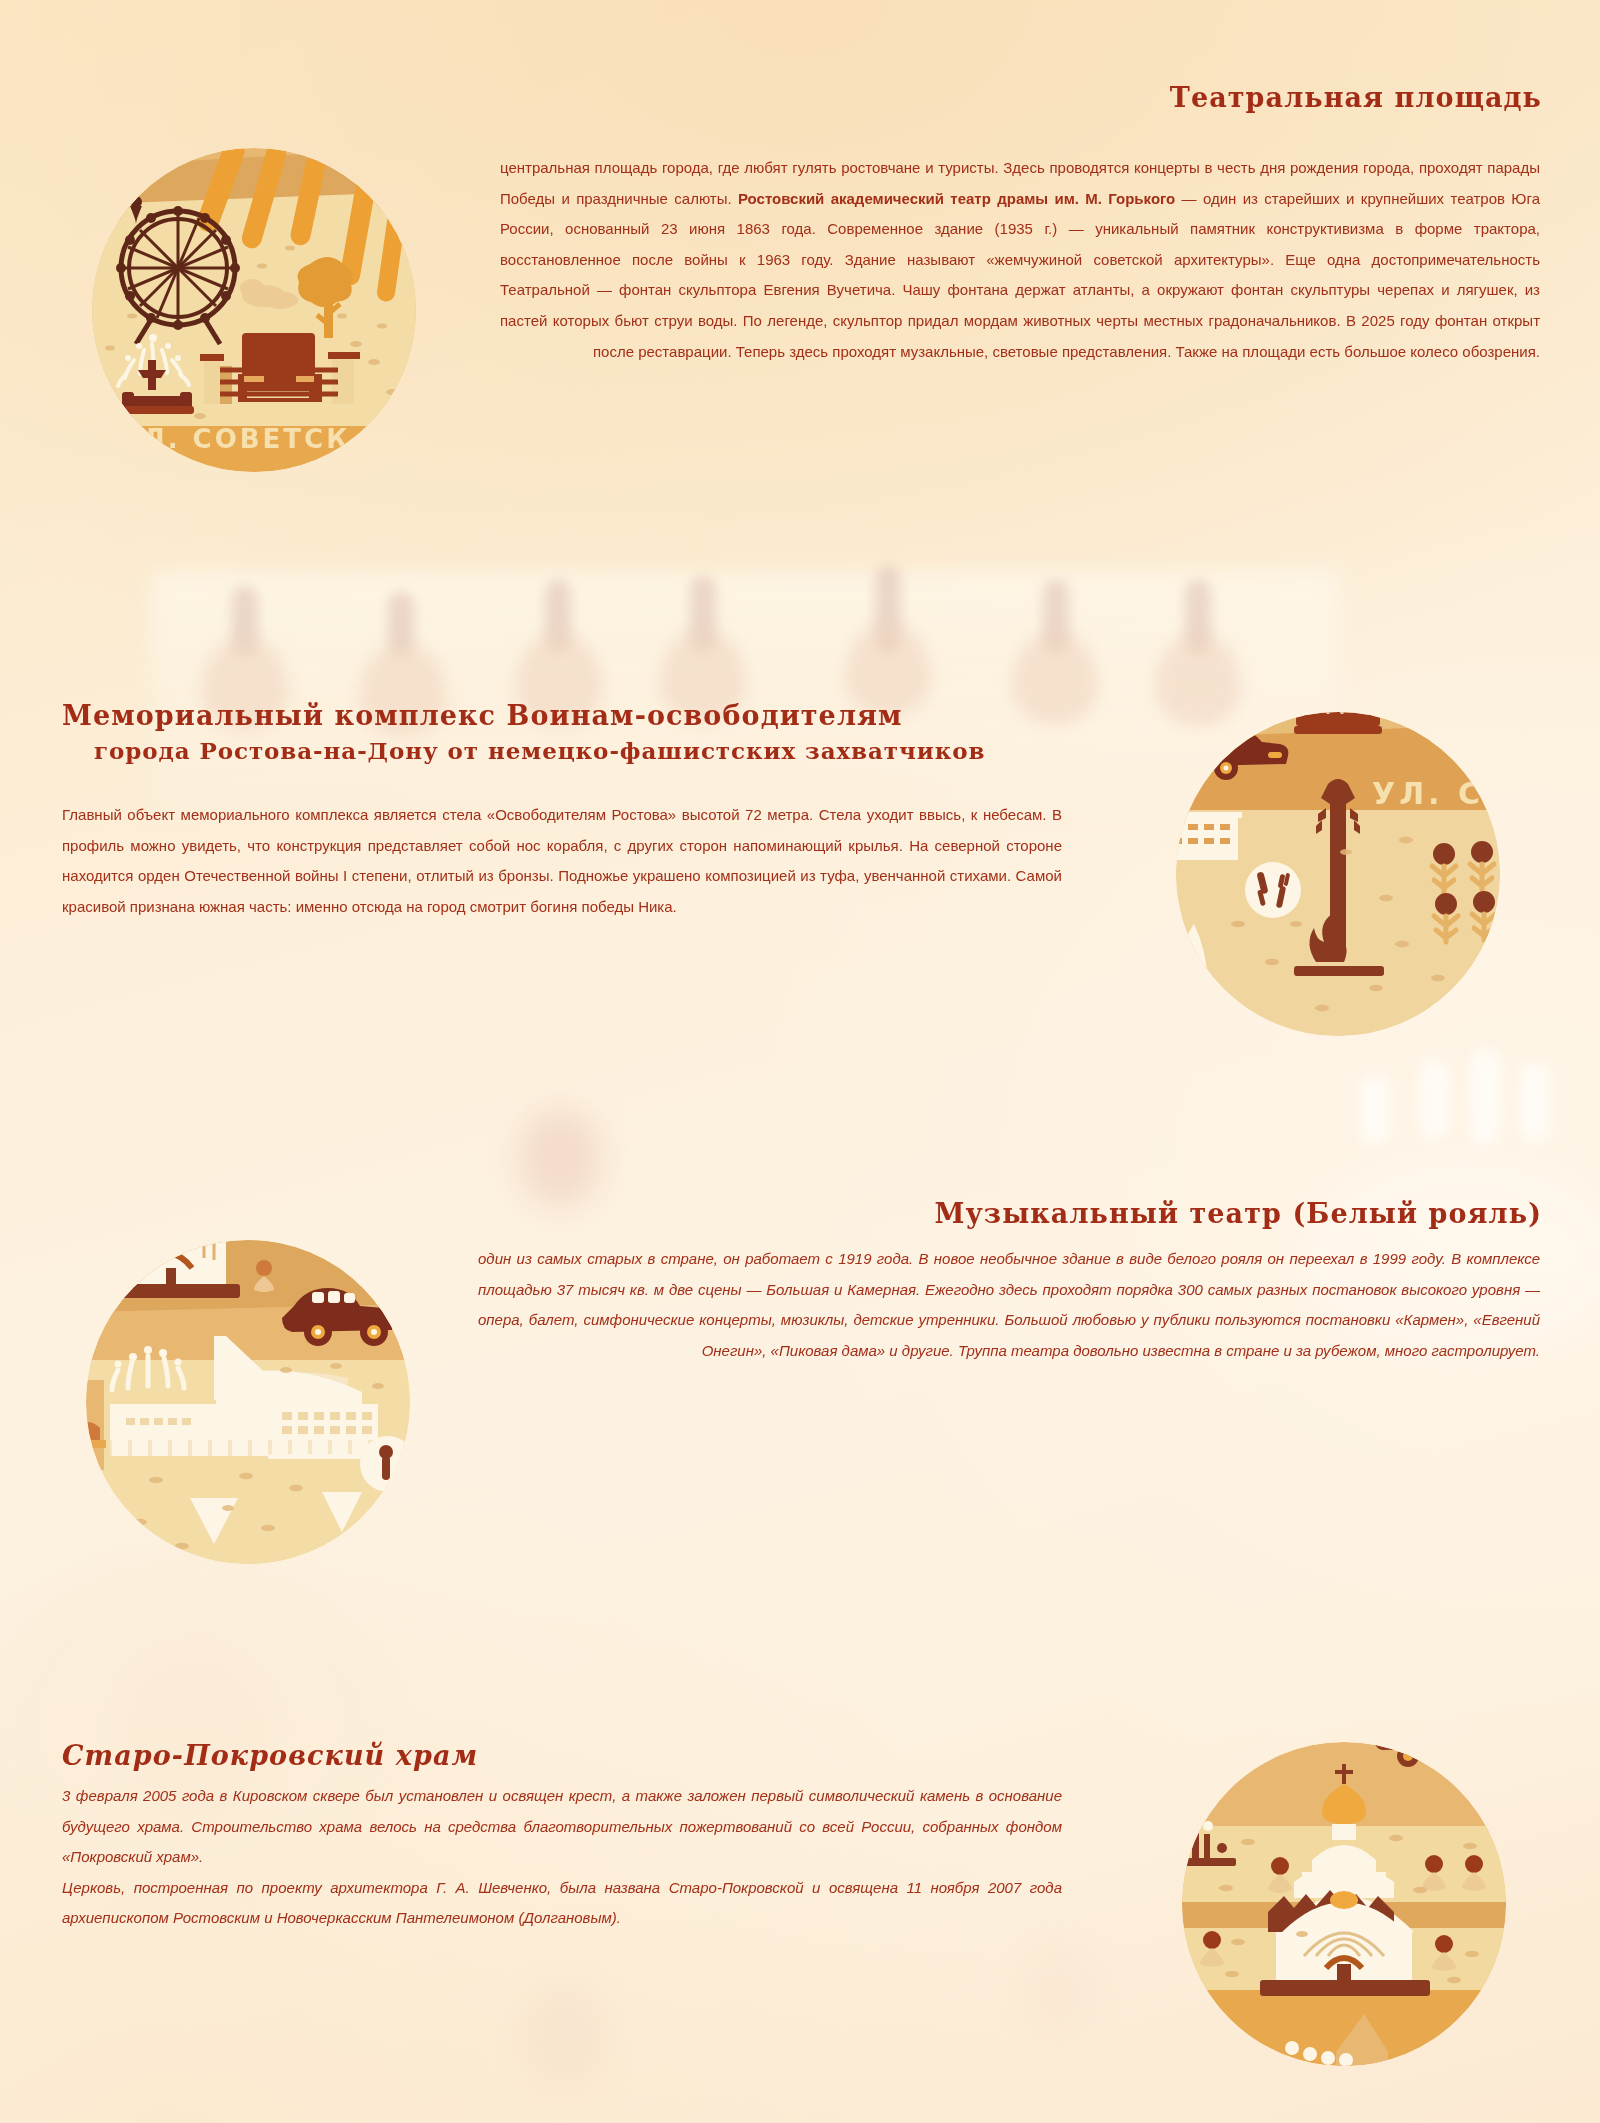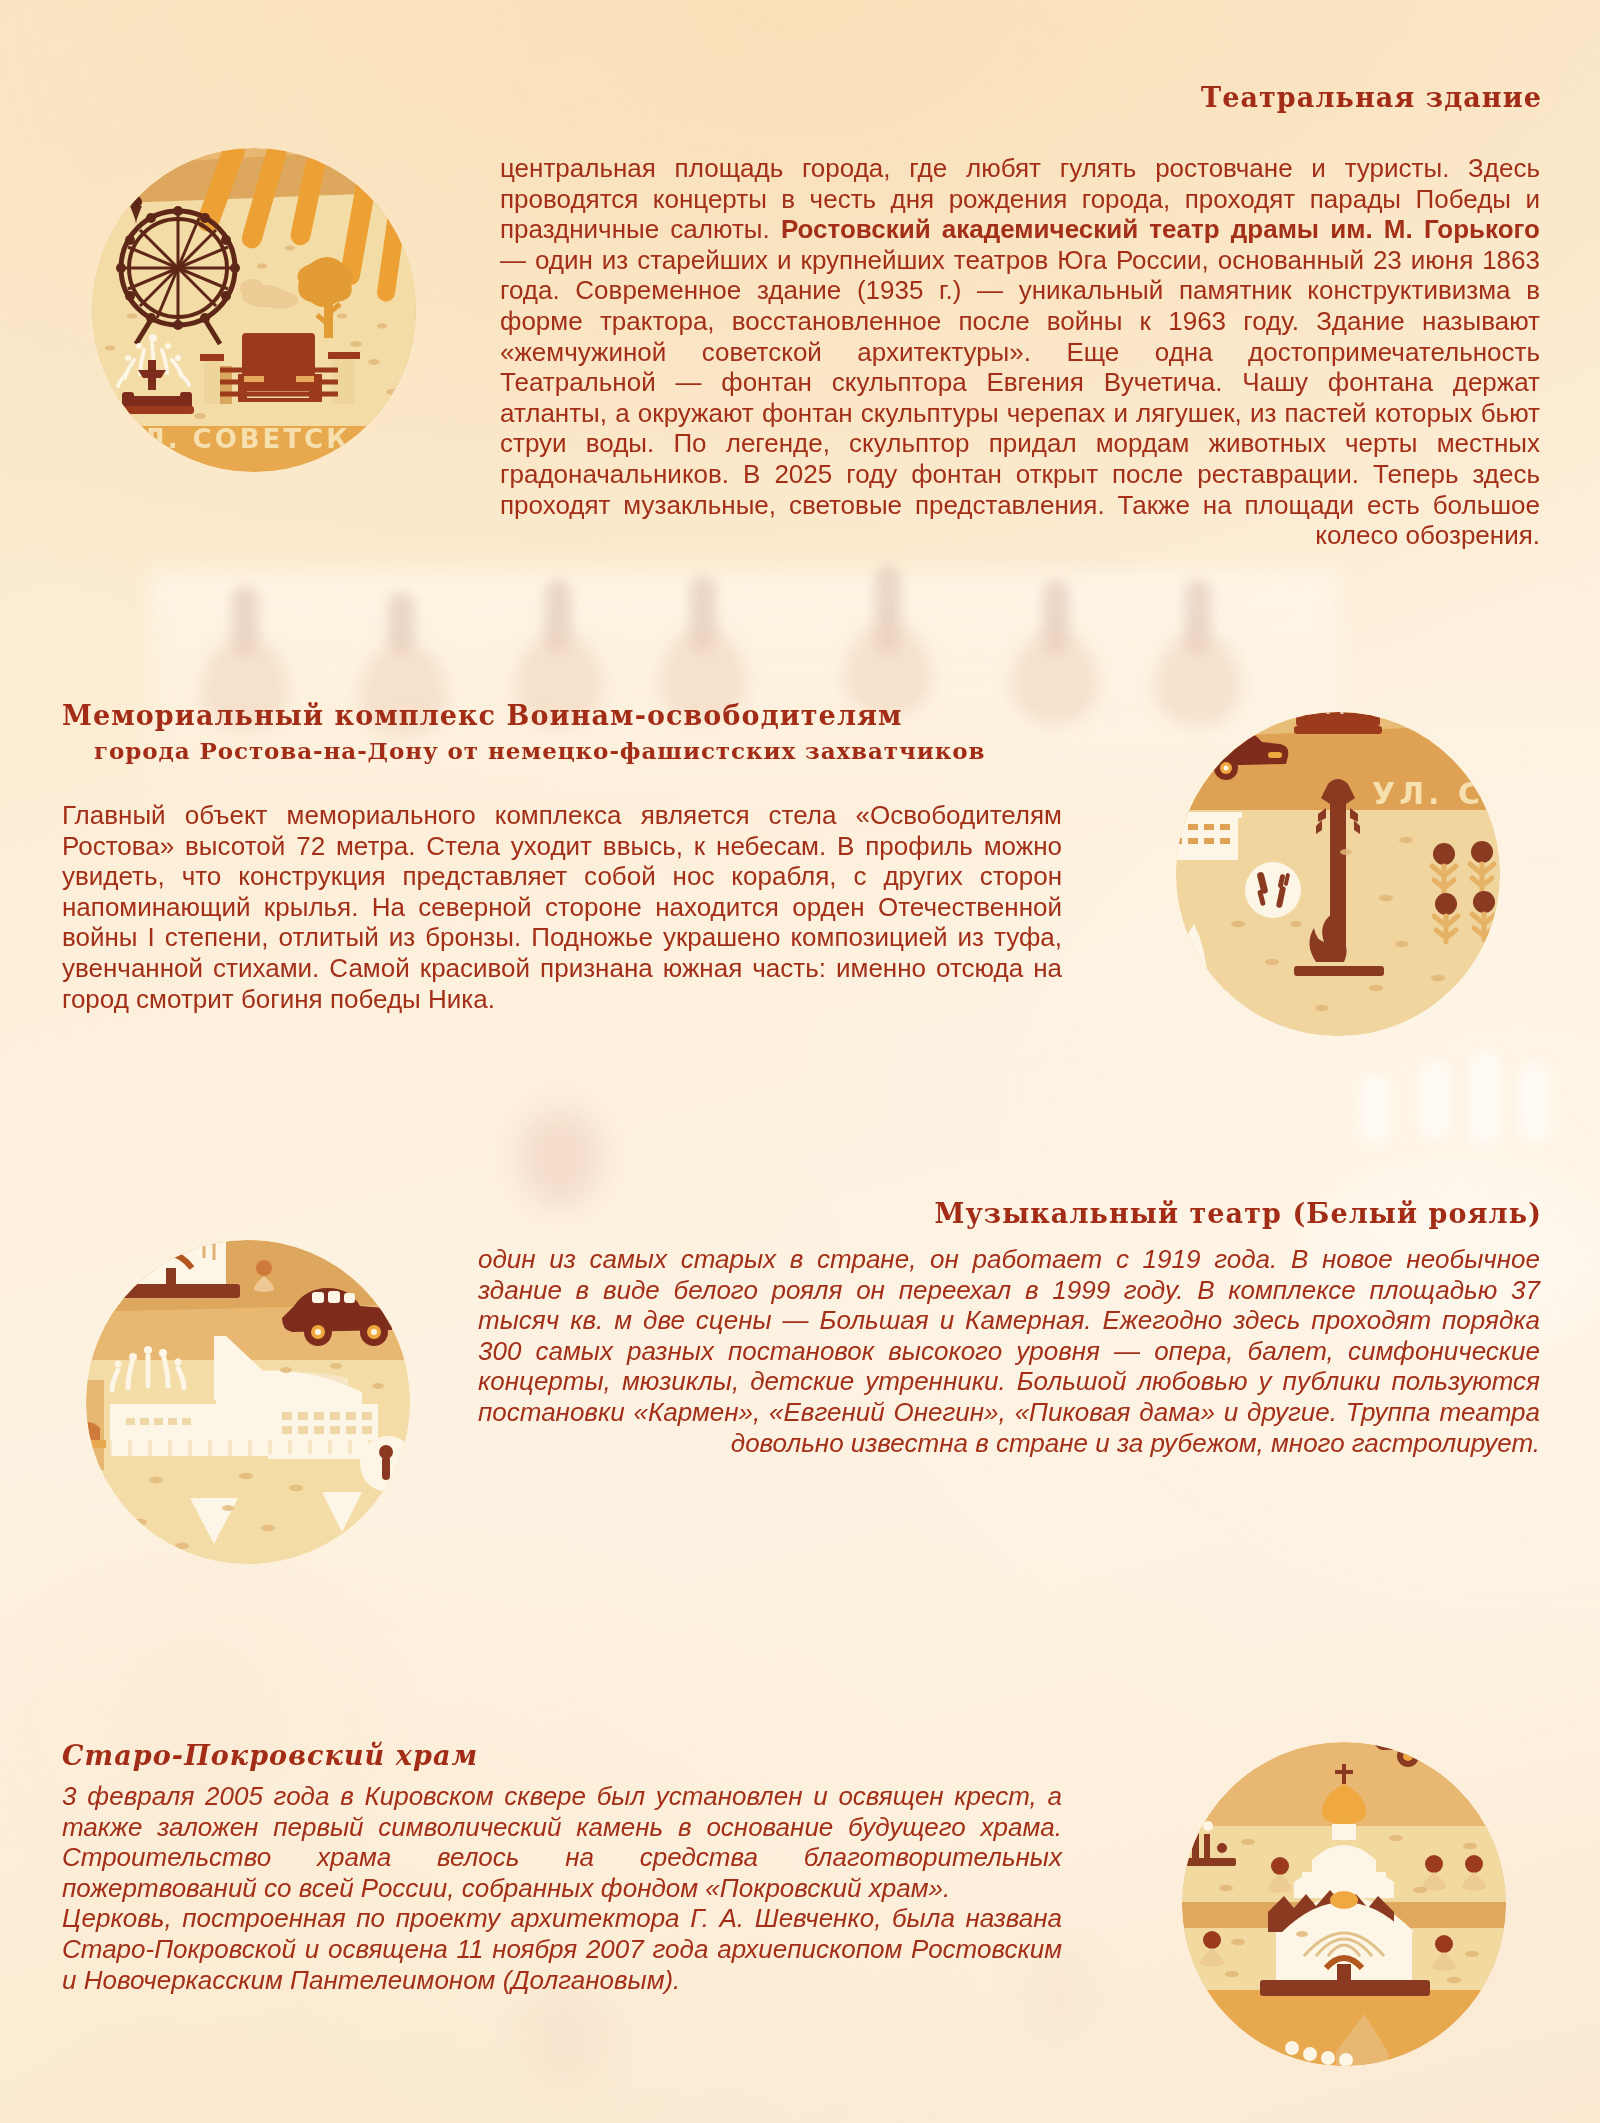--- a/index.html
+++ b/index.html
@@ -65,21 +65,21 @@
     color:#a22c16;
     font-weight:700;
     letter-spacing:.04em;
     white-space:nowrap;
   }
   .sec-title.big{font-size:27px;}
   .sec-title.sub{font-size:23px;margin-left:32px;}
 
   .body-text{
     color:#a32f18;
-    font-size:26px;
+    font-size:15px;
     line-height:30.6px;
     font-family:"Liberation Sans", sans-serif;
   }
   .body-text.just-right{text-align:justify;text-align-last:right;}
   .body-text.just-left{text-align:justify;text-align-last:left;}
   .body-text b{font-weight:700;}
 
   
   #sec1{left:0;top:0;width:1600px;height:560px;}
   #sec1-title{right:58px;top:60px;position:absolute;}
@@ -274,21 +274,21 @@
               <ellipse cx="198" cy="100" rx="5" ry="2.5"></ellipse>
             <ellipse cx="40" cy="168" rx="5" ry="2.5"></ellipse>
               <ellipse cx="18" cy="200" rx="5" ry="2.5"></ellipse>
             <ellipse cx="108" cy="268" rx="6" ry="3"></ellipse>
               <ellipse cx="300" cy="244" rx="6" ry="3"></ellipse>
           </g>
         </g>
       </svg>
     </div>
 
-    <h2 class="sec-title big" id="sec1-title">Театральная здание</h2>
+    <h2 class="sec-title big" id="sec1-title">Театральная площадь</h2>
 
     <div class="body-text just-right" id="sec1-text">
       <span>центральная площадь города, где любят гулять ростовчане и туристы. Здесь проводятся концерты в честь дня рождения города, проходят парады Победы и праздничные салюты. </span><b>Ростовский академический театр драмы им. М. Горького</b><span> — один из старейших и крупнейших театров Юга России, основанный 23 июня 1863 года. Современное здание (1935 г.) — уникальный памятник конструктивизма в форме трактора, восстановленное после войны к 1963 году. Здание называют «жемчужиной советской архитектуры».  Еще одна достопримечательность Театральной — фонтан скульптора Евгения Вучетича. Чашу фонтана держат атланты, а окружают фонтан скульптуры черепах и лягушек, из пастей которых бьют струи воды. По легенде, скульптор придал мордам животных черты местных градоначальников.</span>
       <span>В 2025 году фонтан открыт после реставрации. Теперь здесь проходят музакльные, световые представления. Также на площади есть большое колесо обозрения.</span>
     </div>
   </div>
 
   <div class="section" id="sec2">
 
     <h2 class="sec-title big" id="sec2-title">Мемориальный комплекс Воинам-освободителям</h2>

